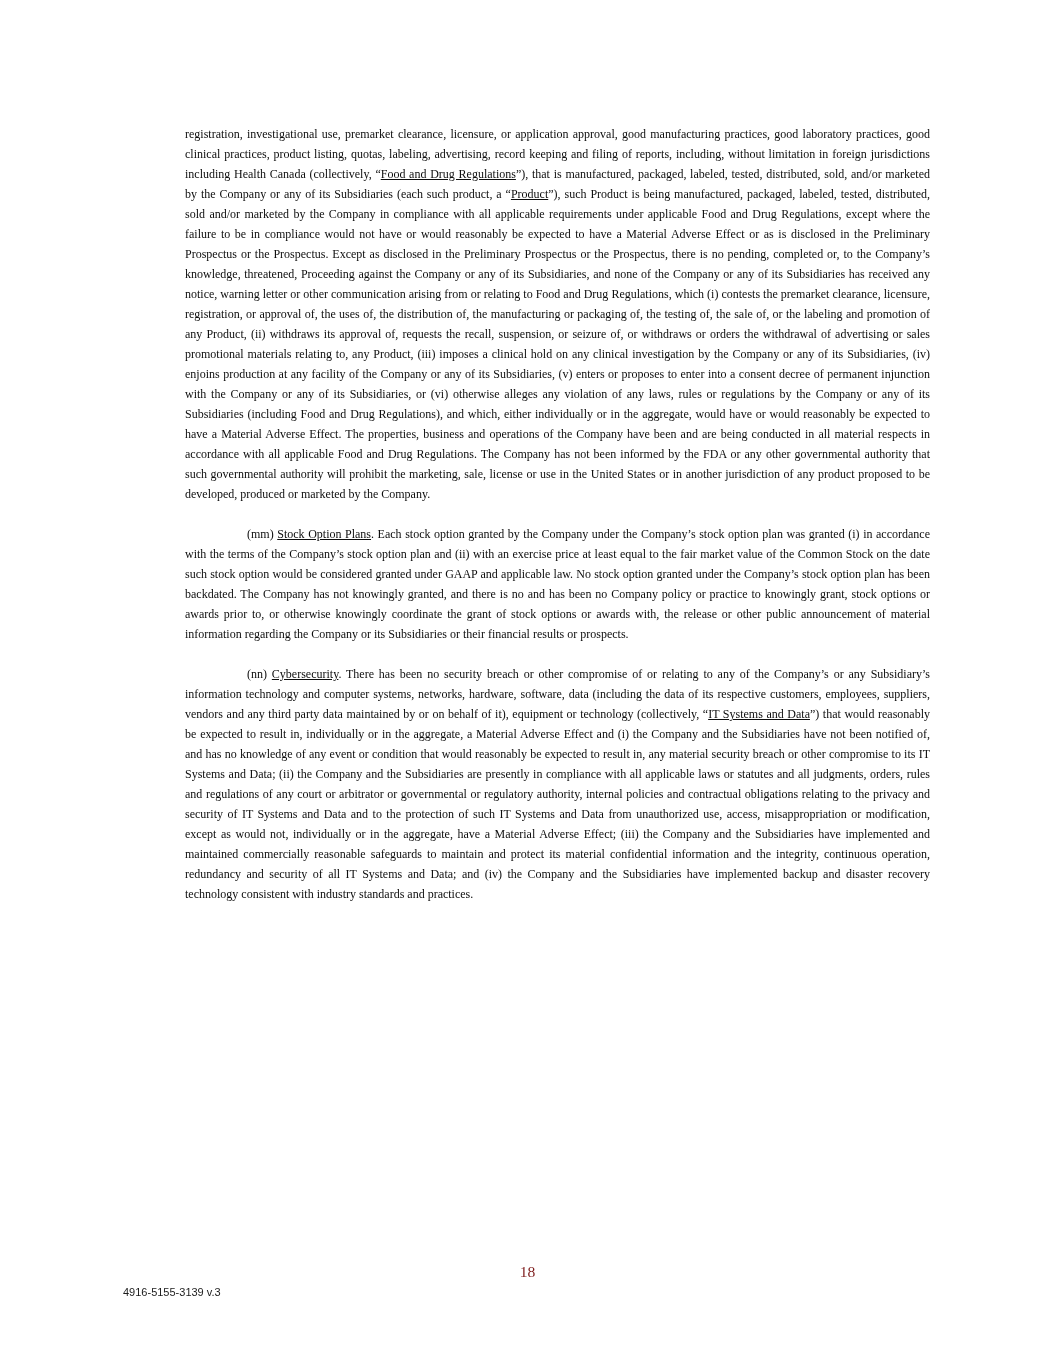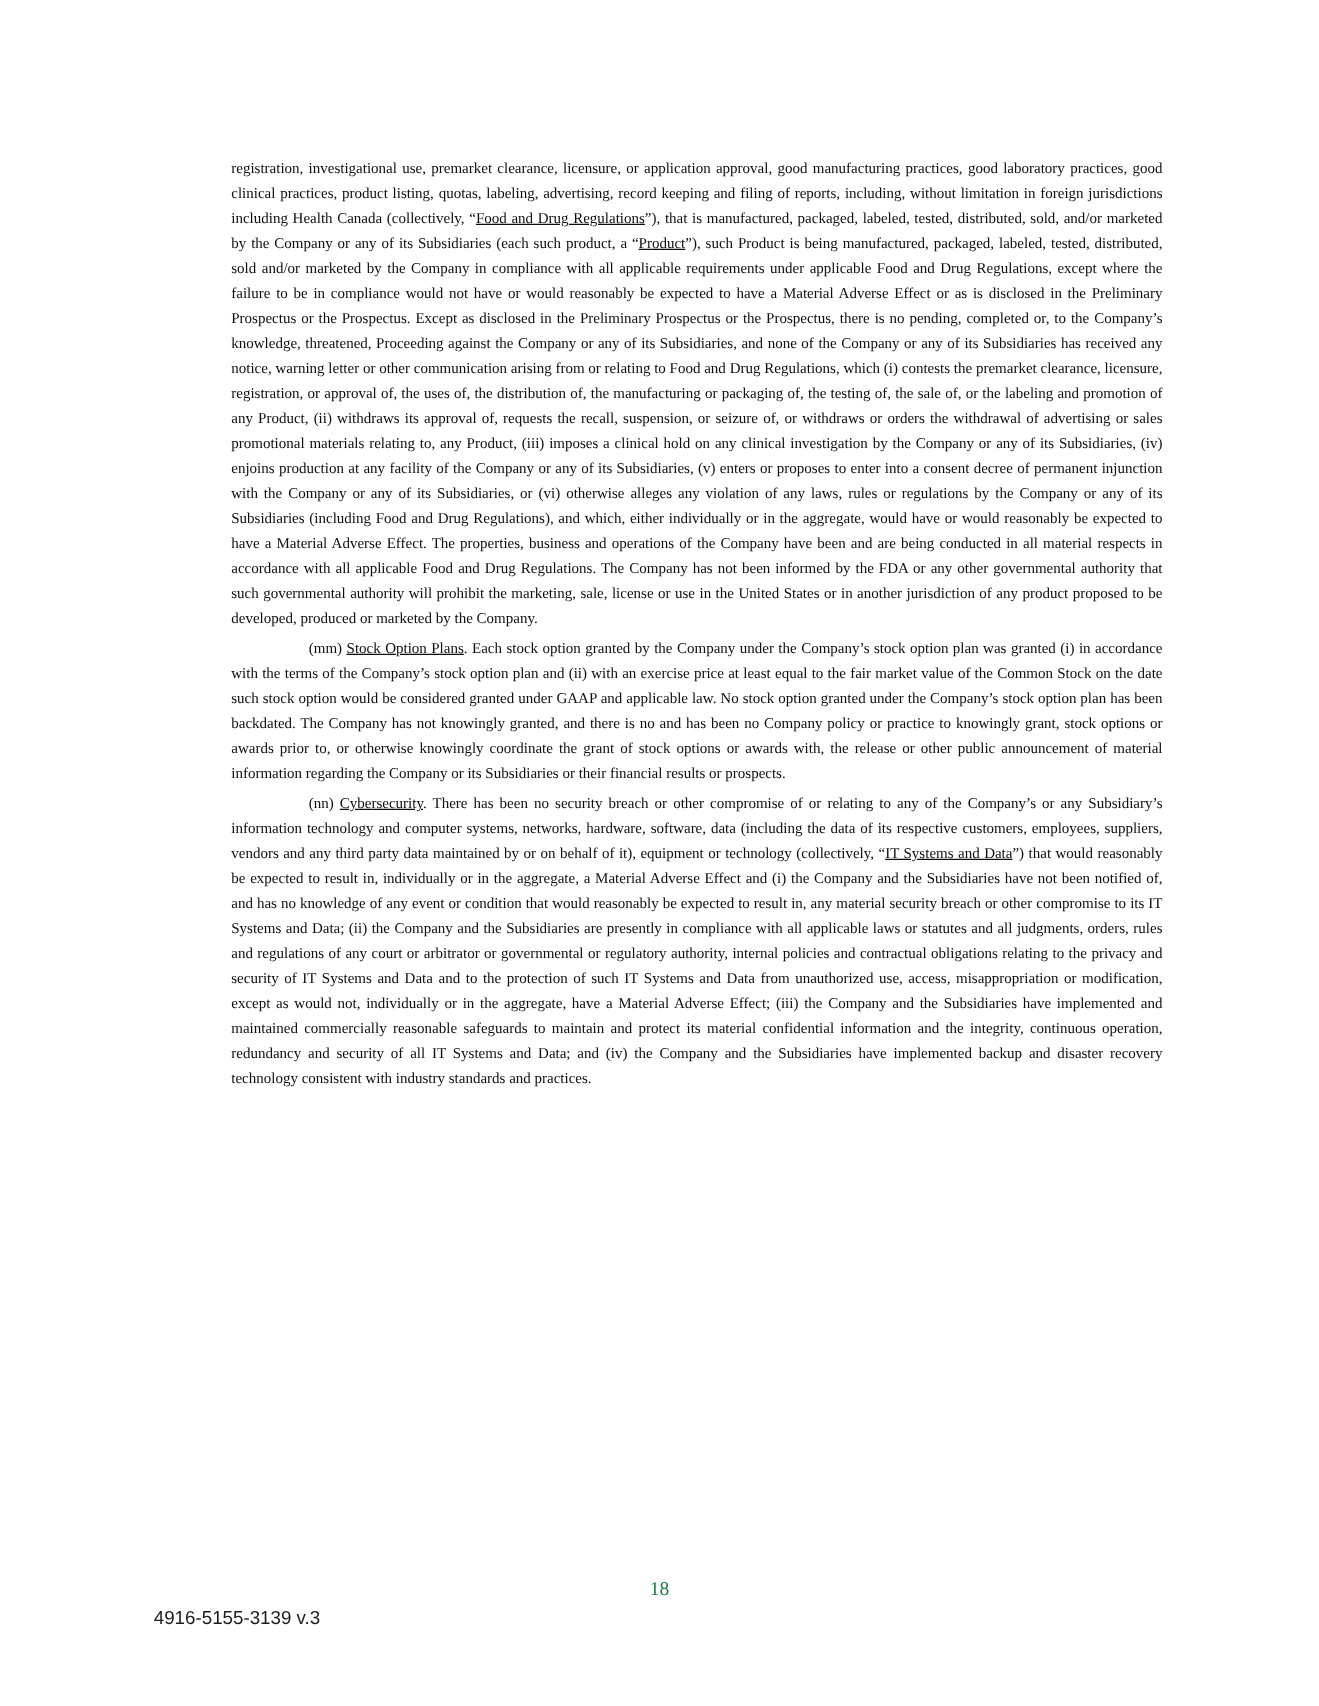--- a/index.html
+++ b/index.html
@@ -16,34 +16,34 @@
   .doc-body {
     position: absolute;
     left: 185px; top: 124px; width: 745px;
     font-family: "Liberation Serif", serif;
     font-size: 12px;
     line-height: 20px;
     text-align: justify;
     color: #0d0d0d;
   }
   .para { margin: 0; }
-  .para + .para { margin-top: 4px; }
+  .para + .para { margin-top: 20px; }
   .para.indent { text-indent: 62px; }
   .underline { text-decoration: underline; }
   .page-number {
     position: absolute; top: 1263px; left: 0; width: 100%;
     text-align: center;
     font-family: "Liberation Serif", serif;
     font-size: 15.6px;
-    color: #15803d;
+    color: #7f1d1d;
   }
   .doc-id {
     position: absolute; left: 123px; top: 1286px;
     font-family: "Liberation Sans", sans-serif;
-    font-size: 15px;
+    font-size: 11px;
     color: #1c1c1c;
   }
 </style>
 </head>
 <body>
 
 <div class="page">
   <main class="doc-body">
       <p class="para"><span>registration, investigational use, premarket clearance, licensure, or application approval, good manufacturing practices, good laboratory practices, good clinical practices, product listing, quotas, labeling, advertising, record keeping and filing of reports, including, without limitation in foreign jurisdictions including Health Canada (collectively, “</span><span class="underline">Food and Drug Regulations</span><span>”), that is manufactured, packaged, labeled, tested, distributed, sold, and/or marketed by the Company or any of its Subsidiaries (each such product, a “</span><span class="underline">Product</span><span>”), such Product is being manufactured, packaged, labeled, tested, distributed, sold and/or marketed by the Company in compliance with all applicable requirements under applicable Food and Drug Regulations, except where the failure to be in compliance would not have or would reasonably be expected to have a Material Adverse Effect or as is disclosed in the Preliminary Prospectus or the Prospectus. Except as disclosed in the Preliminary Prospectus or the Prospectus, there is no pending, completed or, to the Company’s knowledge, threatened, Proceeding against the Company or any of its Subsidiaries, and none of the Company or any of its Subsidiaries has received any notice, warning letter or other communication arising from or relating to Food and Drug Regulations, which (i) contests the premarket clearance, licensure, registration, or approval of, the uses of, the distribution of, the manufacturing or packaging of, the testing of, the sale of, or the labeling and promotion of any Product, (ii) withdraws its approval of, requests the recall, suspension, or seizure of, or withdraws or orders the withdrawal of advertising or sales promotional materials relating to, any Product, (iii) imposes a clinical hold on any clinical investigation by the Company or any of its Subsidiaries, (iv) enjoins production at any facility of the Company or any of its Subsidiaries, (v) enters or proposes to enter into a consent decree of permanent injunction with the Company or any of its Subsidiaries, or (vi) otherwise alleges any violation of any laws, rules or regulations by the Company or any of its Subsidiaries (including Food and Drug Regulations), and which, either individually or in the aggregate, would have or would reasonably be expected to have a Material Adverse Effect. The properties, business and operations of the Company have been and are being conducted in all material respects in accordance with all applicable Food and Drug Regulations. The Company has not been informed by the FDA or any other governmental authority that such governmental authority will prohibit the marketing, sale, license or use in the United States or in another jurisdiction of any product proposed to be developed, produced or marketed by the Company.</span></p>
       <p class="para indent"><span>(mm) </span><span class="underline">Stock Option Plans</span><span>. Each stock option granted by the Company under the Company’s stock option plan was granted (i) in accordance with the terms of the Company’s stock option plan and (ii) with an exercise price at least equal to the fair market value of the Common Stock on the date such stock option would be considered granted under GAAP and applicable law. No stock option granted under the Company’s stock option plan has been backdated. The Company has not knowingly granted, and there is no and has been no Company policy or practice to knowingly grant, stock options or awards prior to, or otherwise knowingly coordinate the grant of stock options or awards with, the release or other public announcement of material information regarding the Company or its Subsidiaries or their financial results or prospects.</span></p>

